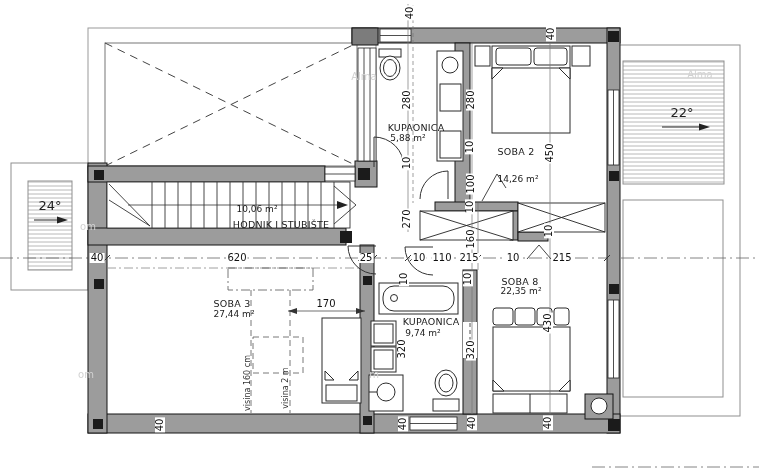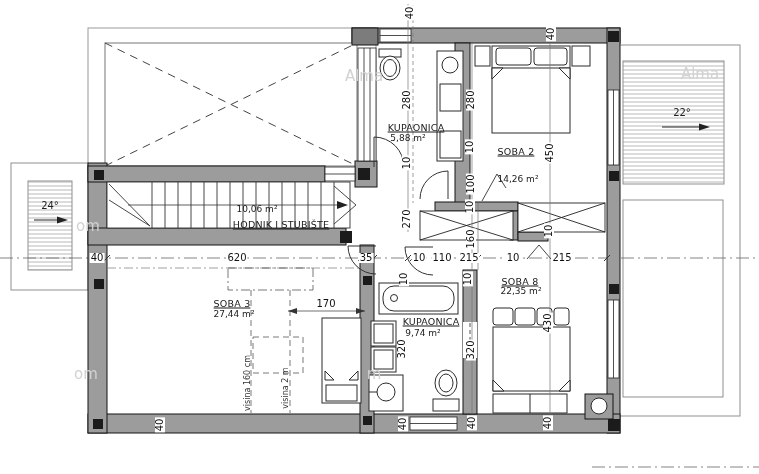--- a/index.html
+++ b/index.html
@@ -4,25 +4,25 @@
 <style>
   html,body{margin:0;padding:0;background:#fff;}
   #stage{position:relative;width:759px;height:474px;background:#ffffff;overflow:hidden;
          font-family:"DejaVu Sans", sans-serif;}
   #plan-svg{position:absolute;left:0;top:0;}
   #labels{position:absolute;left:0;top:0;width:759px;height:474px;}
   .lbl{position:absolute;transform:translate(-50%,-50%);font-size:10px;line-height:1;
        color:#111;background:#fff;padding:0 1px;white-space:nowrap;}
   .lbl.v{transform:translate(-50%,-50%) rotate(-90deg);}
   .room-name{position:absolute;transform:translate(-50%,-50%);font-size:9.5px;color:#1a1a1a;
-       white-space:nowrap;letter-spacing:.2px;text-decoration:underline;}
+       white-space:nowrap;letter-spacing:.2px;}
   .room-area{position:absolute;transform:translate(-50%,-50%);font-size:9px;color:#1a1a1a;white-space:nowrap;}
   .hgt{position:absolute;transform:translate(-50%,-50%) rotate(-90deg);font-size:8px;color:#333;white-space:nowrap;}
-  .wm{position:absolute;transform:translate(-50%,-50%);font-size:15px;color:#d2d2d2;white-space:nowrap;}
-  .angle{position:absolute;transform:translate(-50%,-50%);font-size:10px;color:#222;white-space:nowrap;}
+  .wm{position:absolute;transform:translate(-50%,-50%);font-size:10px;color:#d2d2d2;white-space:nowrap;}
+  .angle{position:absolute;transform:translate(-50%,-50%);font-size:13px;color:#222;white-space:nowrap;}
 </style>
 </head>
 <body>
 
 <div id="stage">
 
 <svg id="plan-svg" width="759" height="474" viewBox="0 0 759 474" xmlns="http://www.w3.org/2000/svg">
   <defs>
     <pattern id="hatchH" width="4" height="4" patternUnits="userSpaceOnUse">
       <path d="M0 2 H4" stroke="#b8b8b8" stroke-width="1"></path>
@@ -254,21 +254,21 @@
     <polyline points="482,201 497,174 506,188"></polyline>
     <polyline points="527,259 539,245 551,259"></polyline>
   </g>
 </svg>
 
 <div id="labels">
   <span class="angle" style="left:50px;top:205px">24°</span>
   <span class="angle" style="left:682px;top:112px">22°</span>
 <span class="lbl" style="left: 97px; top: 258px;">40</span>
       <span class="lbl" style="left: 237px; top: 258px;">620</span>
-      <span class="lbl" style="left: 366px; top: 258px;">35</span>
+      <span class="lbl" style="left: 366px; top: 258px;">25</span>
       <span class="lbl" style="left: 394px; top: 258px; margin-left: 48px;">110</span>
       <span class="lbl" style="left: 419px; top: 258px;">10</span>
       <span class="lbl" style="left: 469px; top: 258px;">215</span>
       <span class="lbl" style="left: 513px; top: 258px;">10</span>
       <span class="lbl" style="left: 562px; top: 258px;">215</span>
       <span class="lbl" style="left: 326px; top: 304px;">170</span>
       <span class="lbl v" style="left: 410px; top: 13px;">40</span>
       <span class="lbl v" style="left: 407px; top: 100px;">280</span>
       <span class="lbl v" style="left: 407px; top: 163px;">10</span>
       <span class="lbl v" style="left: 407px; top: 219px;">270</span>

